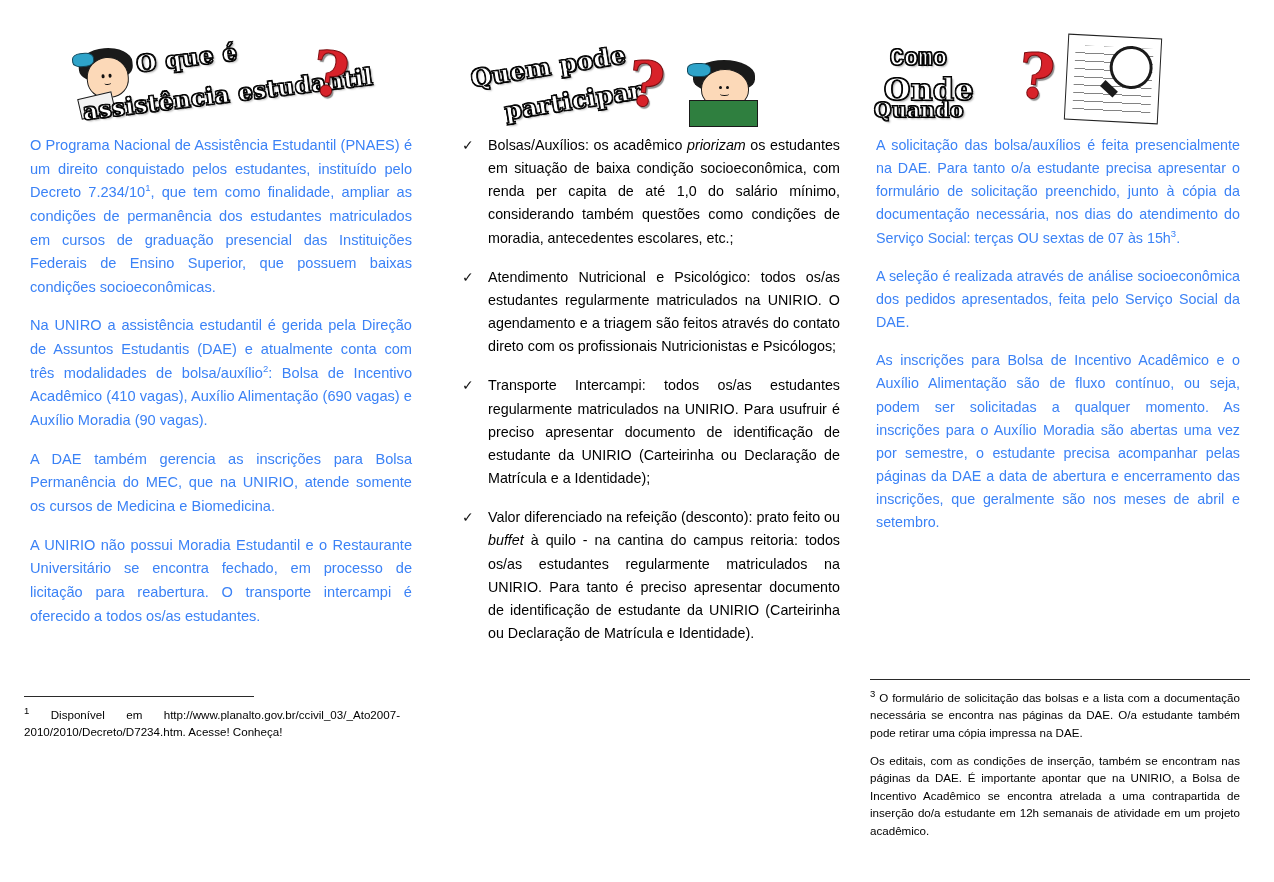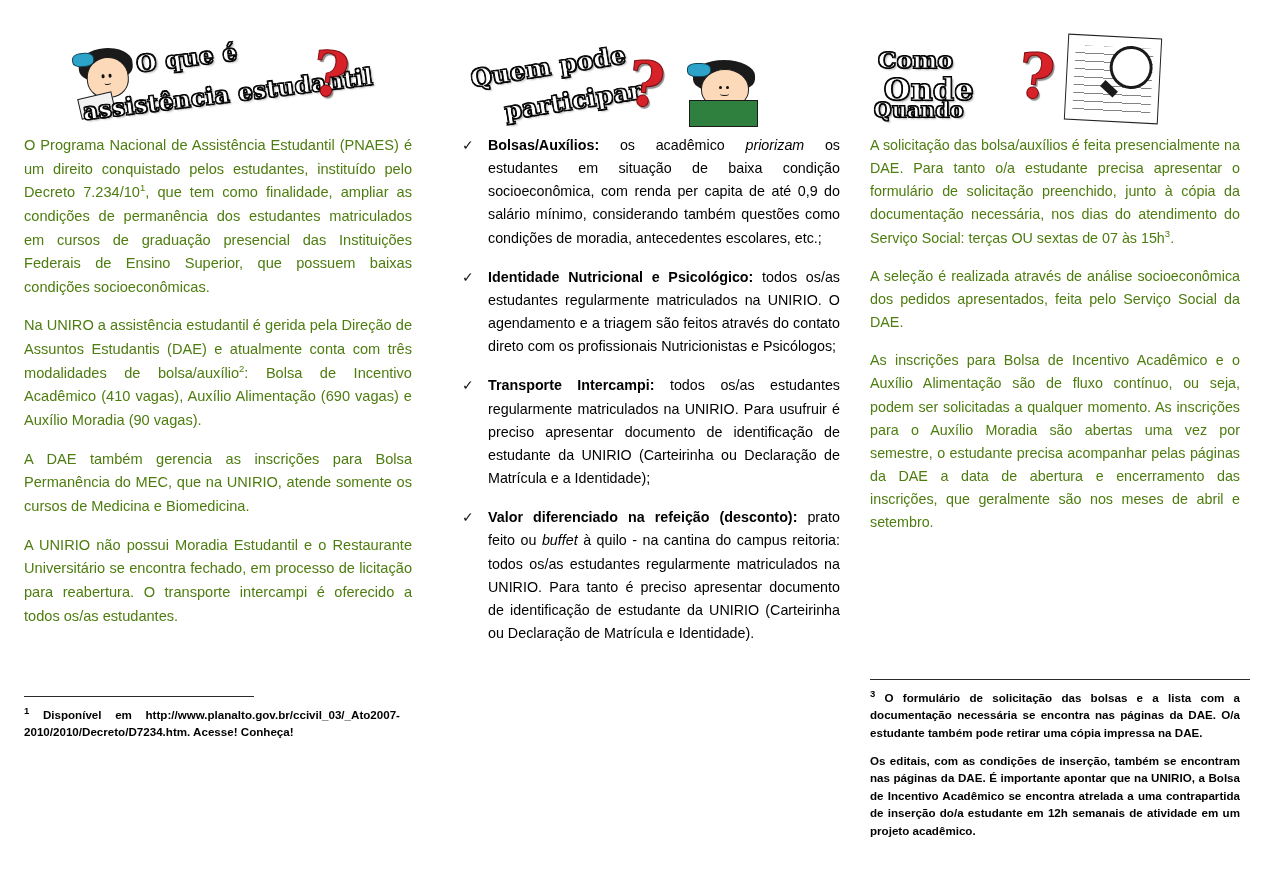--- a/index.html
+++ b/index.html
@@ -92,21 +92,21 @@
   }
   .h2-line2 {
     font-size: 24px;
     left: 44px;
     top: 68px;
     transform: rotate(-9deg);
   }
   .h2-q { left: 168px; top: 36px; transform: rotate(6deg); }
 
   
-  .h3-line1 { font-size: 23px; left: 8px; top: 28px; }
+  .h3-line1 { font-size: 23px; left: 20px; top: 28px; font-family: Liberation Mono, monospace; }
   .h3-line2 { font-size: 30px; left: 14px; top: 54px; }
   .h3-line3 { font-size: 20px; left: 4px; top: 80px; }
   .h3-q { left: 148px; top: 28px; transform: rotate(6deg); }
 
   
   .toon {
     position: absolute;
     border: 1px solid #222;
     background: #ffffff;
   }
@@ -222,22 +222,22 @@
     height: 8px;
     background: #1a1a1a;
     transform: rotate(40deg);
   }
 
   
   p.body {
     font-size: 14.6px;
     line-height: 1.62;
     text-align: justify;
-    margin: 0 0 15px 0;
-    color: #4d7c0f;
+    margin: 0 0 15px 6px;
+    color: #3b82f6;
   }
   .col-2 p.body, .col-3 p.body { font-size: 14.3px; }
 
   ul.checklist {
     list-style: none;
     margin: 0;
     padding: 0;
   }
   ul.checklist li {
     position: relative;
@@ -247,37 +247,36 @@
     line-height: 1.62;
     text-align: justify;
   }
   ul.checklist li .tick {
     position: absolute;
     left: 2px;
     top: 0px;
     font-size: 14px;
     color: #111;
   }
-  .lbl { font-weight: bold; }
+  .lbl { font-weight: normal; }
   .ital { font-style: italic; }
   sup { font-size: 9.5px; vertical-align: super; line-height: 0; }
 
   hr.foot-rule {
     border: none;
     border-top: 1px solid #2a2a2a;
     margin: 6px 0 7px 0;
     width: 230px;
   }
   hr.foot-rule.wide { width: 380px; }
 
   .footnotes {
     font-size: 11.6px;
     line-height: 1.5;
     text-align: justify;
-    font-weight: bold;
   }
   .footnotes p { margin: 0 0 11px 0; }
   .footnotes .fn-num { font-size: 9.5px; vertical-align: super; }
 
   .col-1-foot {
     position: absolute;
     left: 24px;
     right: 40px;
     top: 672px;
   }
@@ -350,25 +349,25 @@
             <div class="toon-mouth"></div>
           </div>
           <div class="toon-body"></div>
           <div class="toon-box"></div>
         </div>
       </div>
 
       <ul class="checklist">
         <li>
           <span class="tick">✓</span>
-          <span class="lbl">Bolsas/Auxílios:</span><span> os acadêmico </span><span class="ital">priorizam</span><span> os estudantes em situação de baixa condição socioeconômica, com renda per capita de até 0,9 do salário mínimo, considerando também questões como condições de moradia, antecedentes escolares, etc.;</span>
+          <span class="lbl">Bolsas/Auxílios:</span><span> os acadêmico </span><span class="ital">priorizam</span><span> os estudantes em situação de baixa condição socioeconômica, com renda per capita de até 1,0 do salário mínimo, considerando também questões como condições de moradia, antecedentes escolares, etc.;</span>
         </li>
         <li>
           <span class="tick">✓</span>
-          <span class="lbl">Identidade Nutricional e Psicológico:</span><span> todos os/as estudantes regularmente matriculados na UNIRIO. O agendamento e a triagem são feitos através do contato direto com os profissionais Nutricionistas e Psicólogos;</span>
+          <span class="lbl">Atendimento Nutricional e Psicológico:</span><span> todos os/as estudantes regularmente matriculados na UNIRIO. O agendamento e a triagem são feitos através do contato direto com os profissionais Nutricionistas e Psicólogos;</span>
         </li>
         <li>
           <span class="tick">✓</span>
           <span class="lbl">Transporte Intercampi:</span><span> todos os/as estudantes regularmente matriculados na UNIRIO. Para usufruir é preciso apresentar documento de identificação de estudante da UNIRIO (Carteirinha ou Declaração de Matrícula e a Identidade);</span>
         </li>
         <li>
           <span class="tick">✓</span>
           <span class="lbl">Valor diferenciado na refeição (desconto):</span><span> prato feito ou </span><span class="ital">buffet</span><span> à quilo - na cantina do campus reitoria: todos os/as estudantes regularmente matriculados na UNIRIO. Para tanto é preciso apresentar documento de identificação de estudante da UNIRIO (Carteirinha ou Declaração de Matrícula e Identidade).</span>
         </li>
       </ul>

